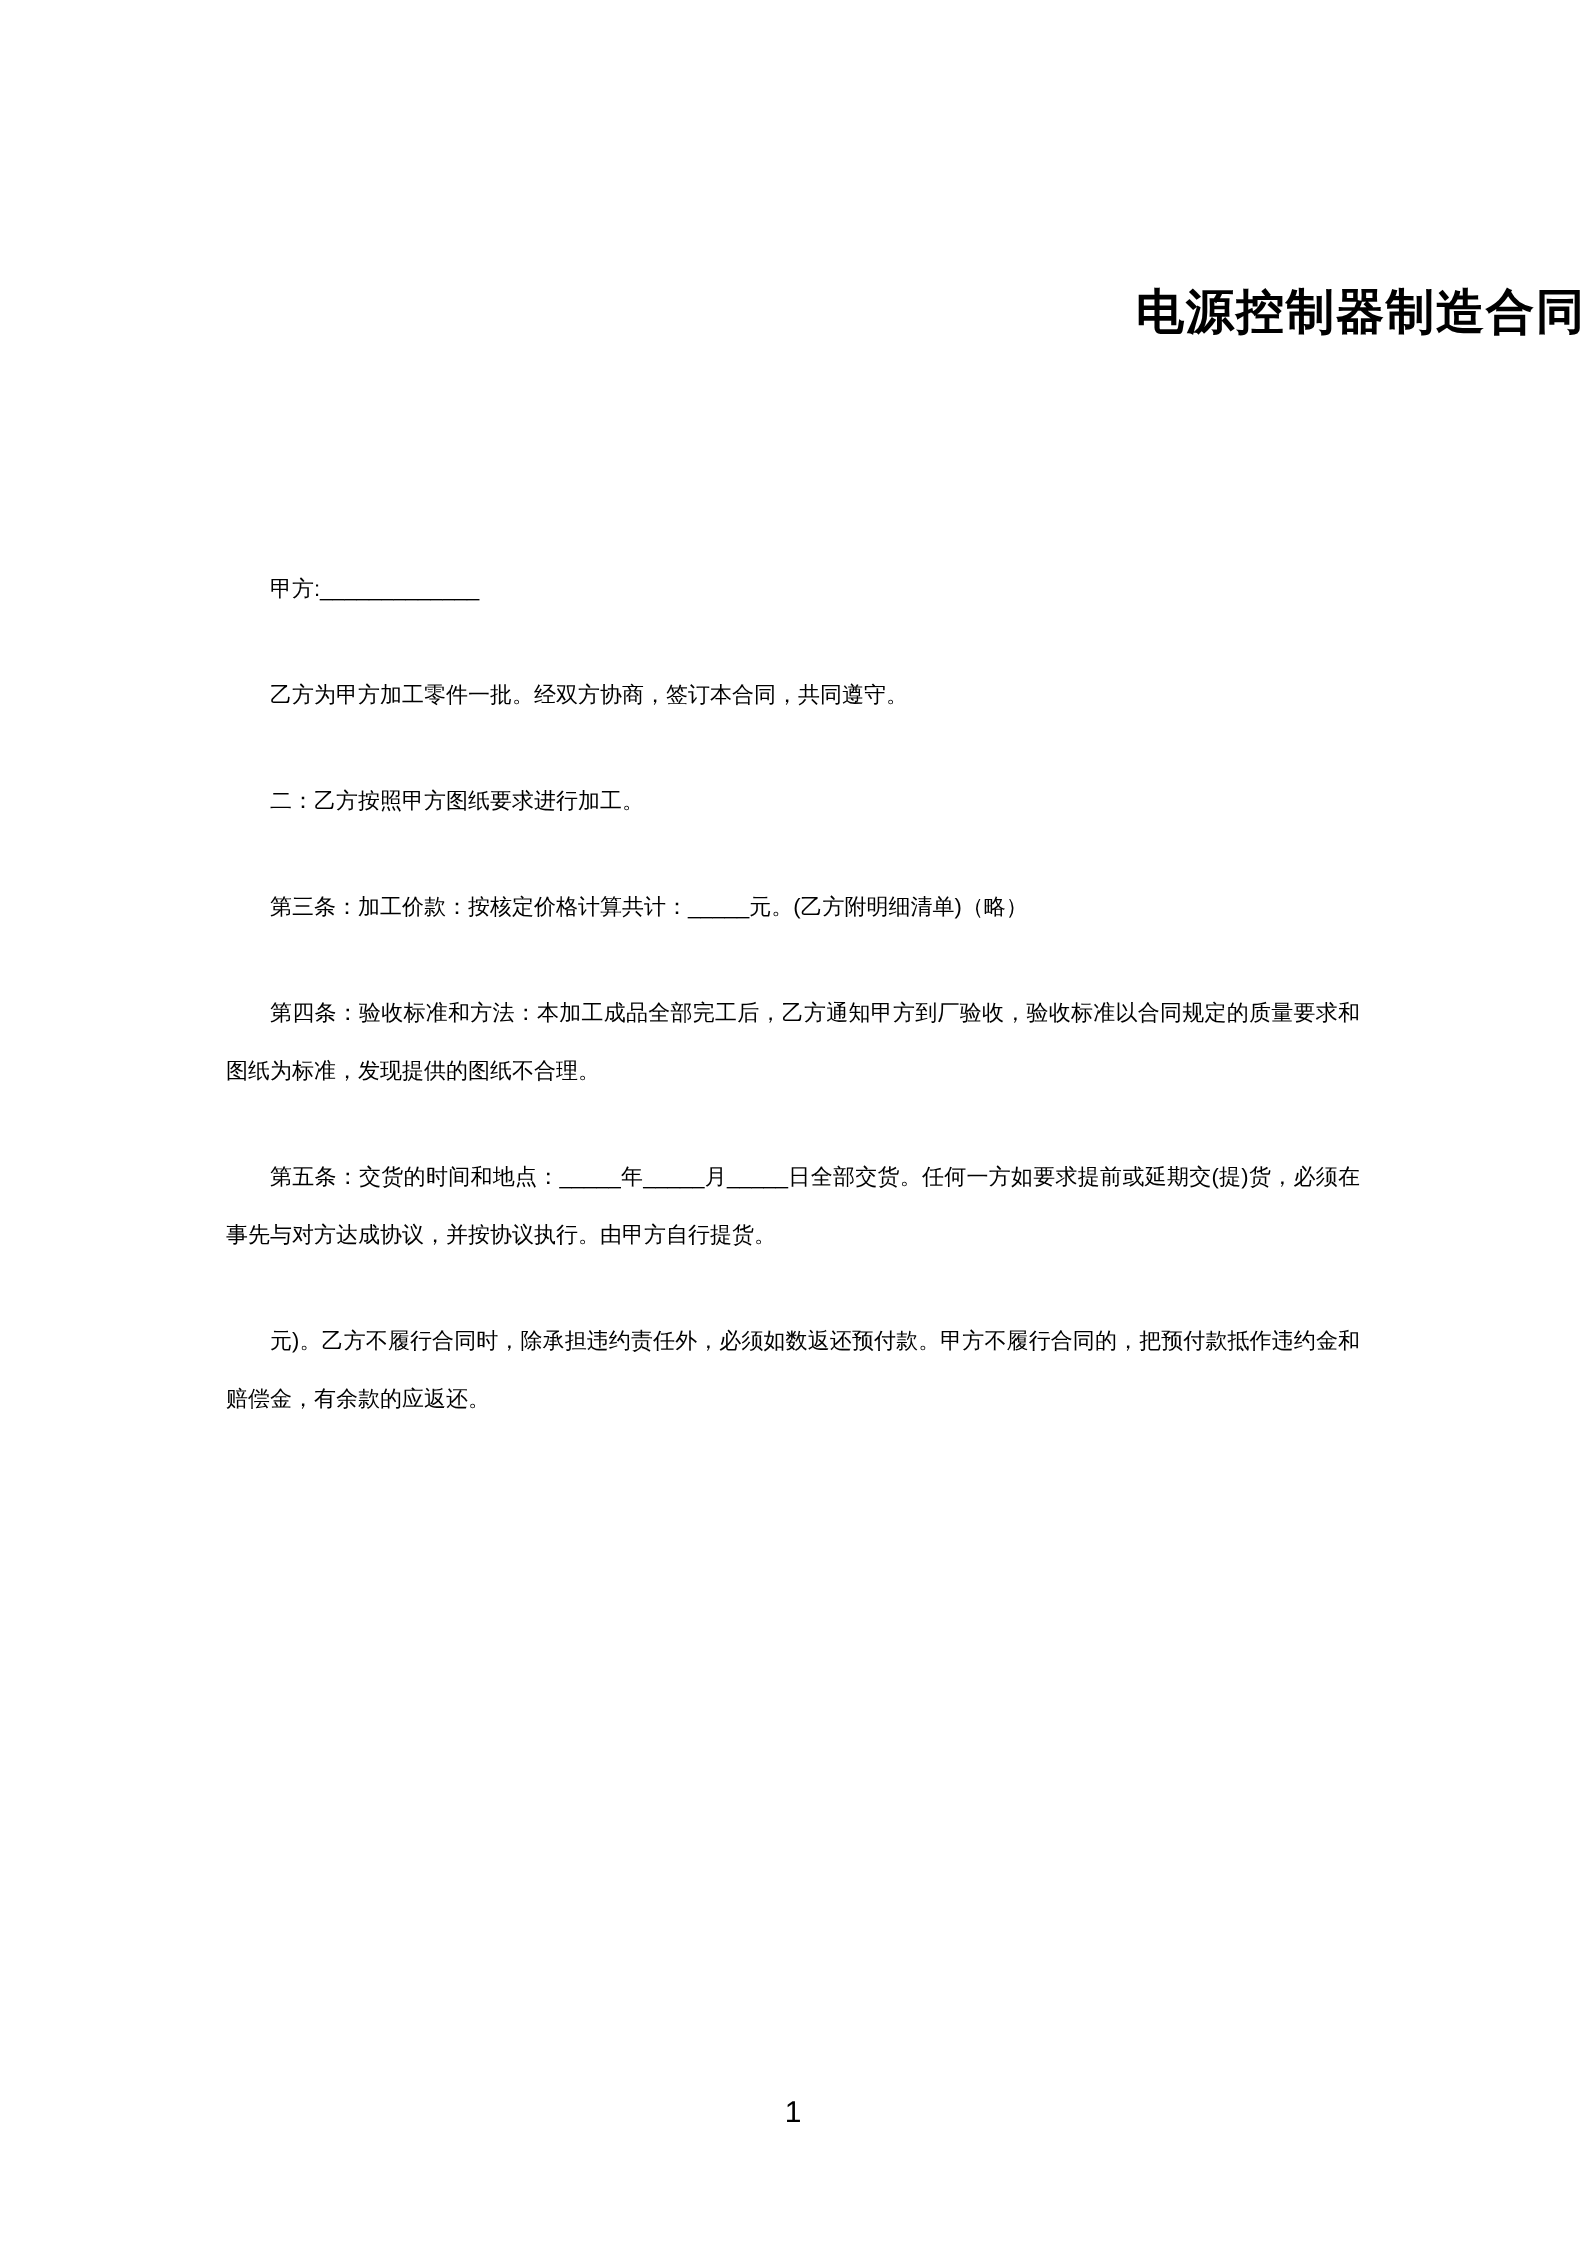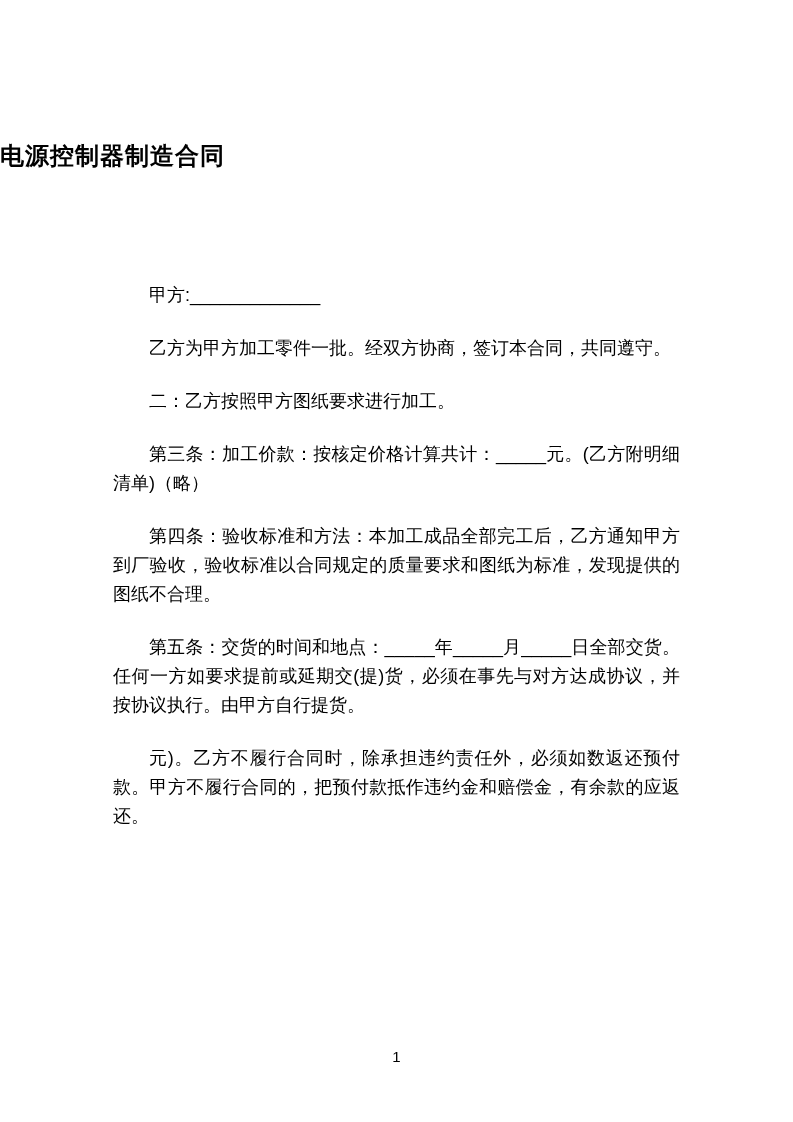--- a/index.html
+++ b/index.html
@@ -22,32 +22,32 @@
       width: 793px;
       height: 1122px;
       background: #ffffff;
     }
     .doc-title {
       position: absolute;
       top: 140px;
       left: 0;
       width: 100%;
       margin: 0;
-      text-align: left;
+      text-align: right;
       font-size: 24px;
       font-weight: bold;
       letter-spacing: 1px;
       font-family: "Liberation Sans", sans-serif;
     }
     .content {
       position: absolute;
       top: 281px;
       left: 113px;
       width: 567px;
-      font-size: 18px;
+      font-size: 11px;
       line-height: 29px;
       text-align: justify;
       font-family: "Liberation Sans", sans-serif;
     }
     .para {
       margin: 0 0 24px 0;
       text-indent: 2em;
       word-break: break-all;
     }
     .page-number {

